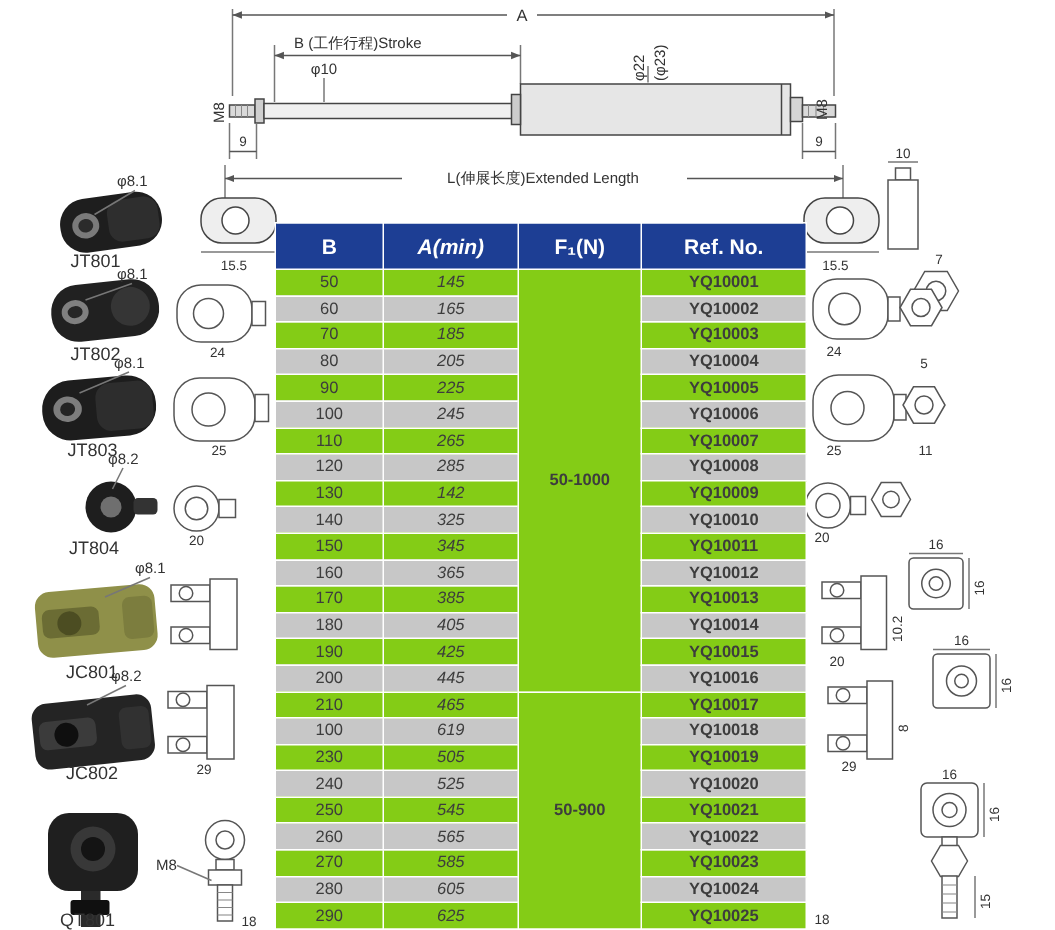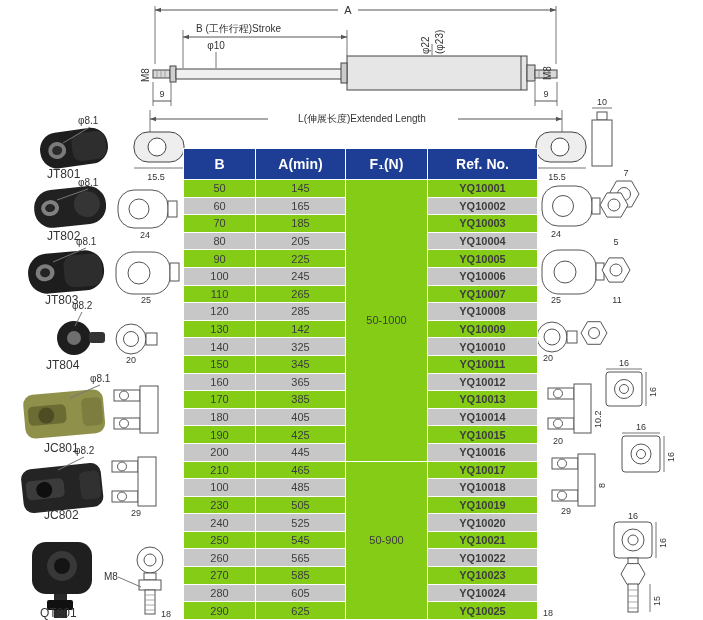--- a/index.html
+++ b/index.html
@@ -14,23 +14,23 @@
   table.spec-table th {
     background:#1d3e94; color:#fff; font-weight:bold; font-size:14px;
     height:31px; border:1px solid #fff; text-align:center;
   }
   table.spec-table td {
     font-size:11px; color:#3d3d3d; text-align:center;
     height:17.6px; padding:0; border:1px solid #fff;
   }
   table.spec-table tr.even td { background:#84cc16; }
   table.spec-table tr.odd  td { background:#c7c7c7;margin-top:24px; }
-  table.spec-table td.force-cell { background:#c3c3c3; vertical-align:middle; }
+  table.spec-table td.force-cell { background:#c3c3c3; vertical-align:middle;font-weight:bold; }
   .col-b   { width:72px; }
-  .col-a   { width:90px; }
+  .col-a   { width:90px;font-style:italic; }
   .col-f   { width:82px; }
   .col-ref { width:110px;font-weight:bold; }
 </style>
 </head>
 <body>
 
 <div class="canvas">
 
 <svg class="bg" width="703" height="620" viewBox="0 0 703 620">
   <defs>
@@ -408,21 +408,21 @@
             <td class="col-ref">YQ10016</td>
           </tr>
           <tr class="even">
             <td class="col-b">210</td>
             <td class="col-a">465</td>
             <td class="col-f force-cell" rowspan="9">50-900</td>
             <td class="col-ref">YQ10017</td>
           </tr>
           <tr class="odd">
             <td class="col-b">100</td>
-            <td class="col-a">485</td>
+            <td class="col-a">619</td>
             <td class="col-ref">YQ10018</td>
           </tr>
           <tr class="even">
             <td class="col-b">230</td>
             <td class="col-a">505</td>
             <td class="col-ref">YQ10019</td>
           </tr>
           <tr class="odd">
             <td class="col-b">240</td>
             <td class="col-a">525</td>

